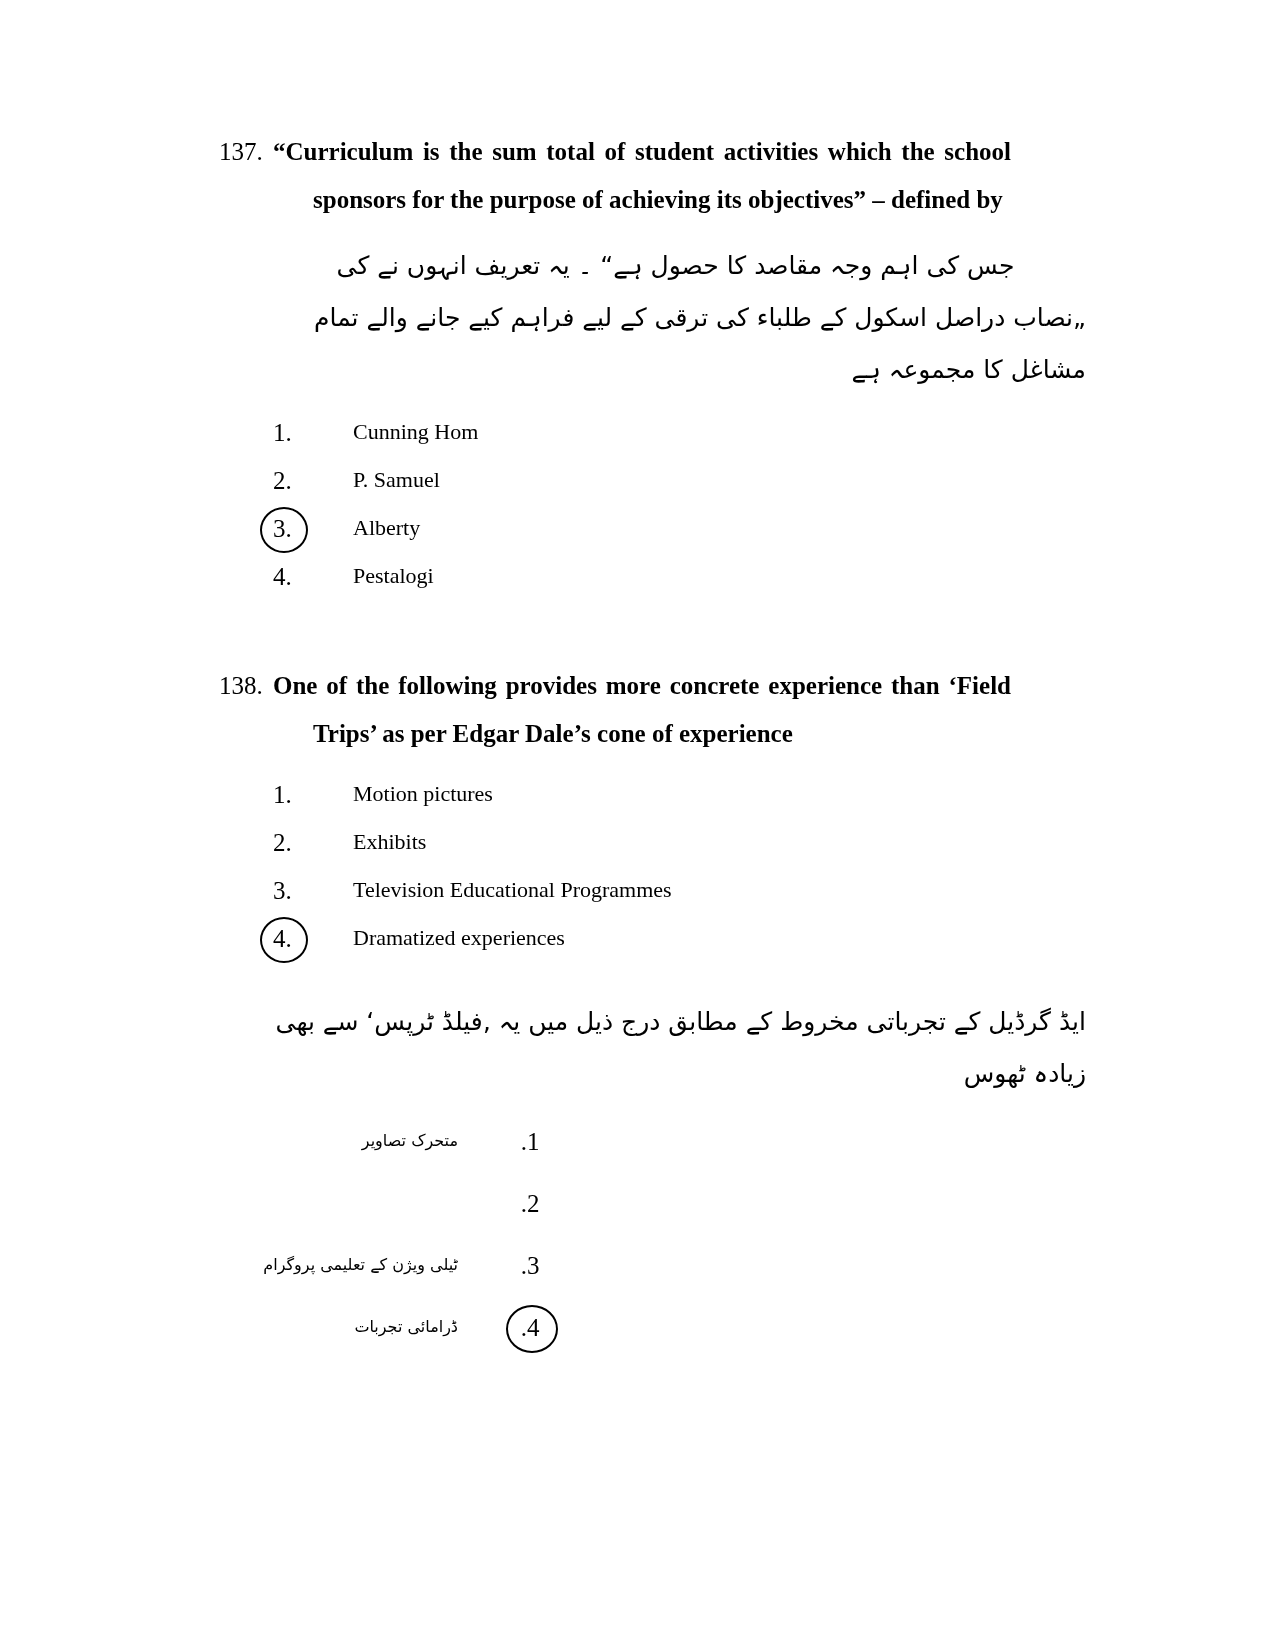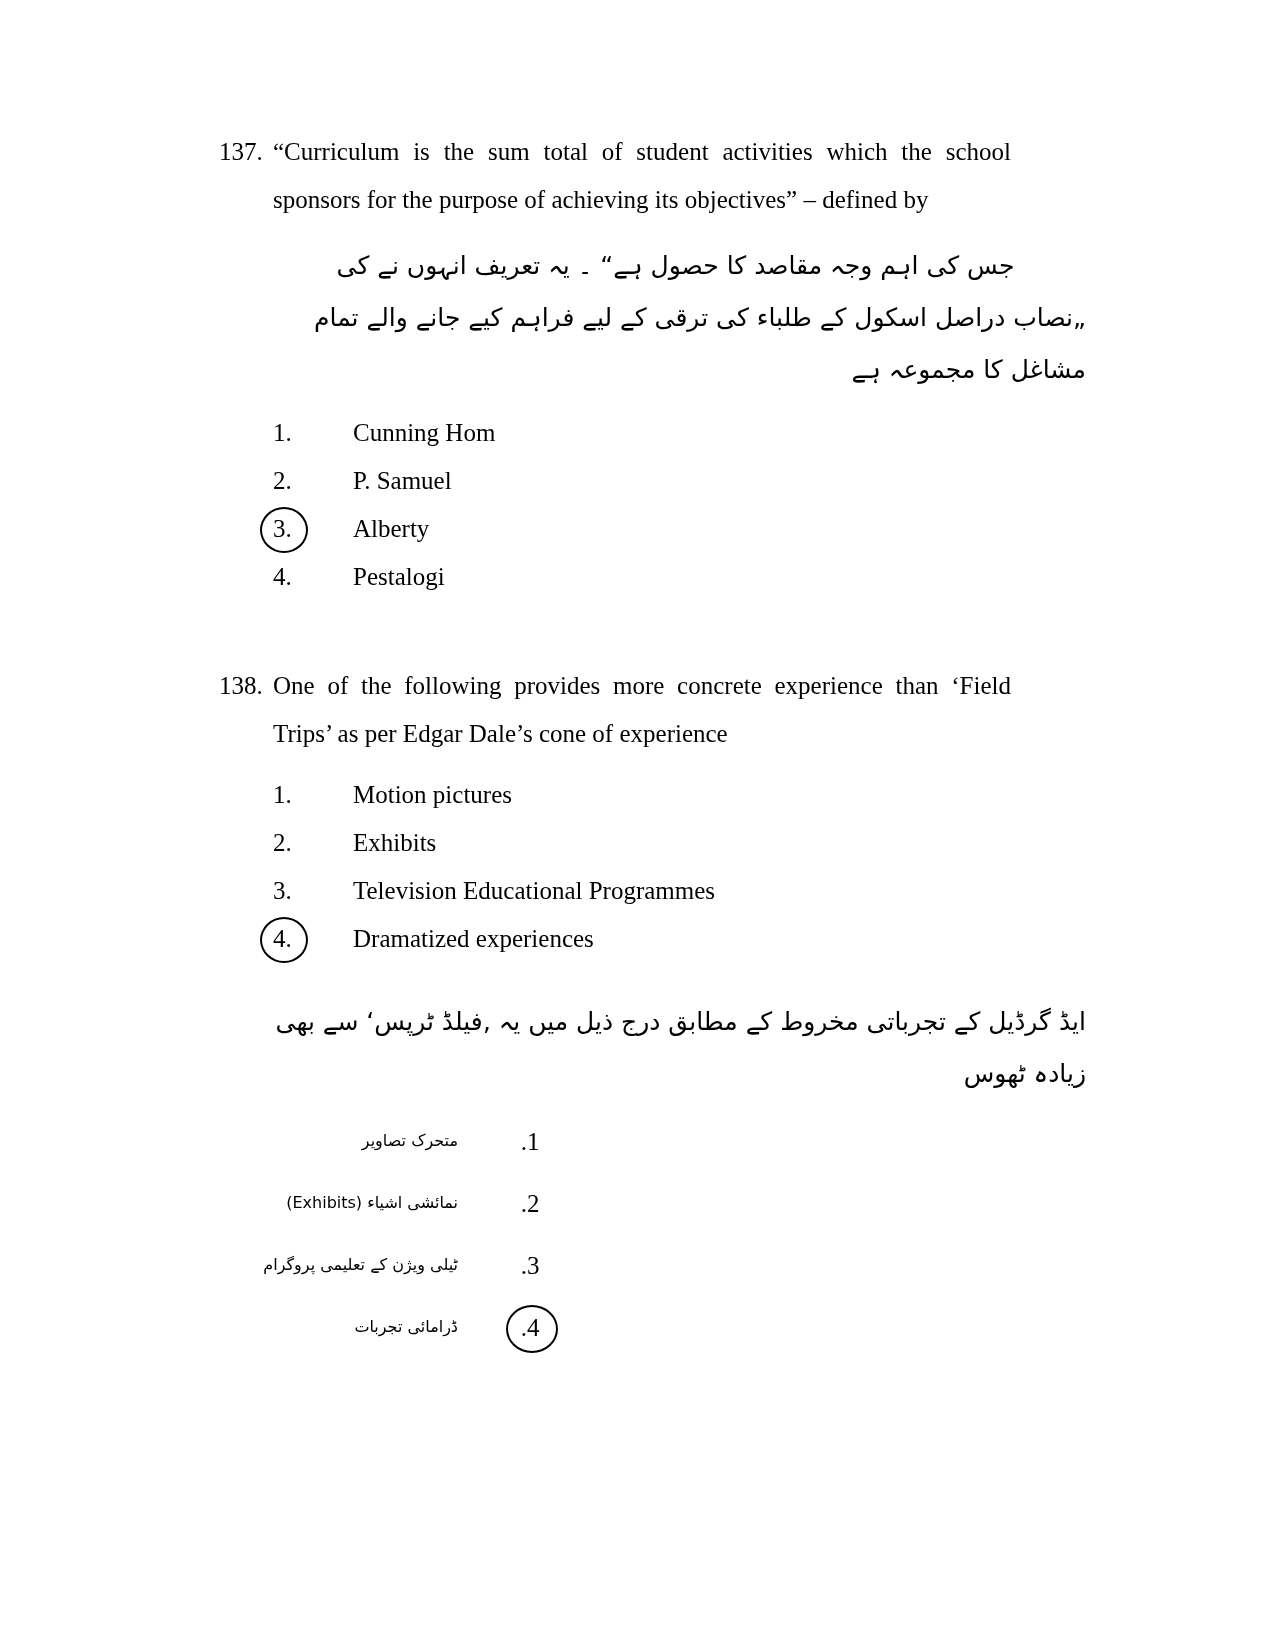--- a/index.html
+++ b/index.html
@@ -44,29 +44,31 @@
     box-sizing: border-box;
   }
 
   .q-stem {
     flex: 1 1 auto;
     max-width: 738px;
     font-size: 25px;
     line-height: 48px;
     text-align: justify;
     text-align-last: left;
+    font-weight: bold;
   }
   .q-stem .line {
     display: block;
     text-align: justify;
     text-align-last: justify;
     white-space: nowrap;
   }
   .q-stem .line.last {
     text-align-last: left;
+    margin-left: 40px;
   }
 
   
   .urdu-stem {
     direction: rtl;
     text-align: right;
     font-family: "DejaVu Sans", sans-serif;
     font-size: 25px;
     line-height: 52px;
     padding-right: 30px;
@@ -113,21 +115,21 @@
     top: 50%;
     width: 44px;
     height: 42px;
     margin-left: -22px;
     margin-top: -21px;
     border: 2.2px solid #000;
     border-radius: 50%;
     z-index: -1;
   }
   .opt-label {
-    font-size: 25px;
+    font-size: 22px;
     line-height: 1;
     padding-left: 52px;
     white-space: nowrap;
     text-align: center;
   }
 
   
   .urdu-options {
     direction: rtl;
     margin-top: 10px;
@@ -295,21 +297,20 @@
           <div class="uopt-num-wrap">
             <span class="uopt-num">1.</span>
           </div>
           <div class="uopt-label">متحرک تصاویر</div>
         </div>
 
         <div class="uopt-row">
           <div class="uopt-num-wrap">
             <span class="uopt-num">2.</span>
           </div>
-          <div class="uopt-label">نمائشی اشیاء (Exhibits)</div>
         </div>
 
         <div class="uopt-row">
           <div class="uopt-num-wrap">
             <span class="uopt-num">3.</span>
           </div>
           <div class="uopt-label">ٹیلی ویژن کے تعلیمی پروگرام</div>
         </div>
 
         <div class="uopt-row">

